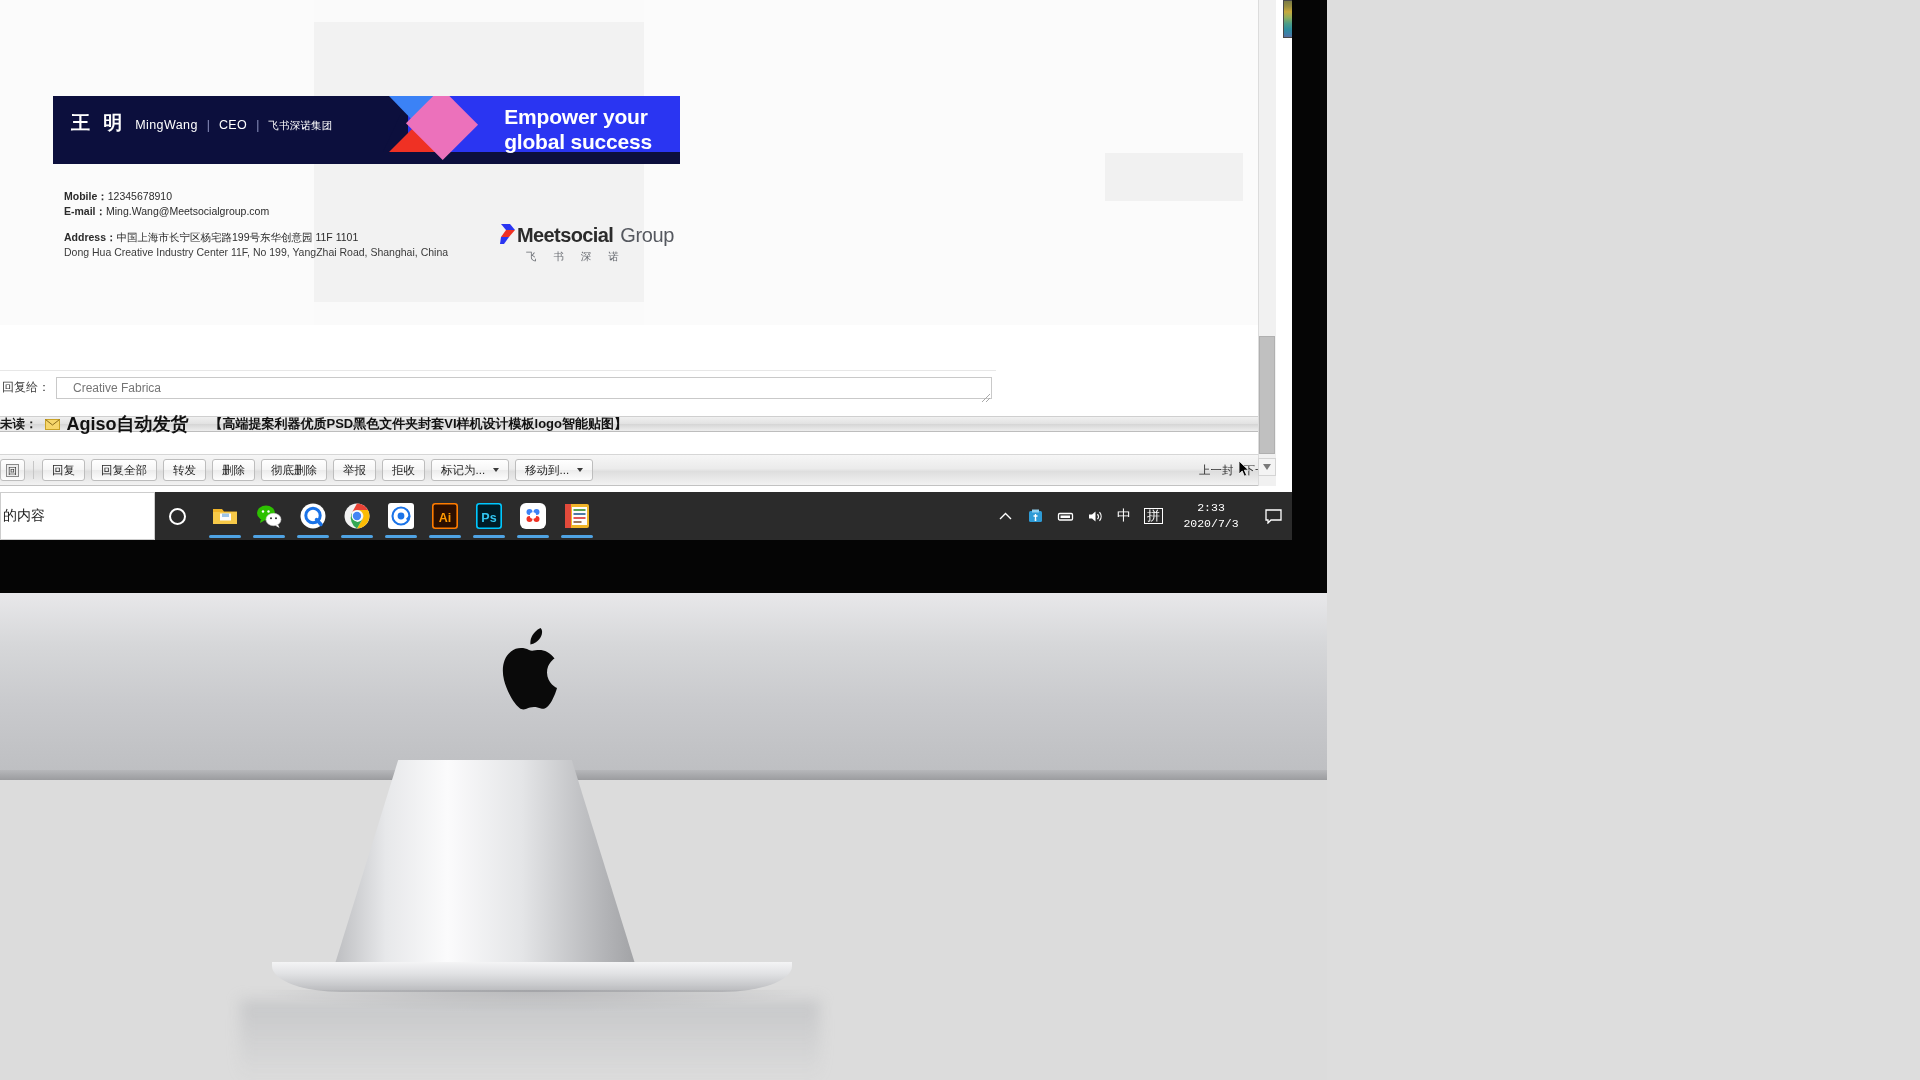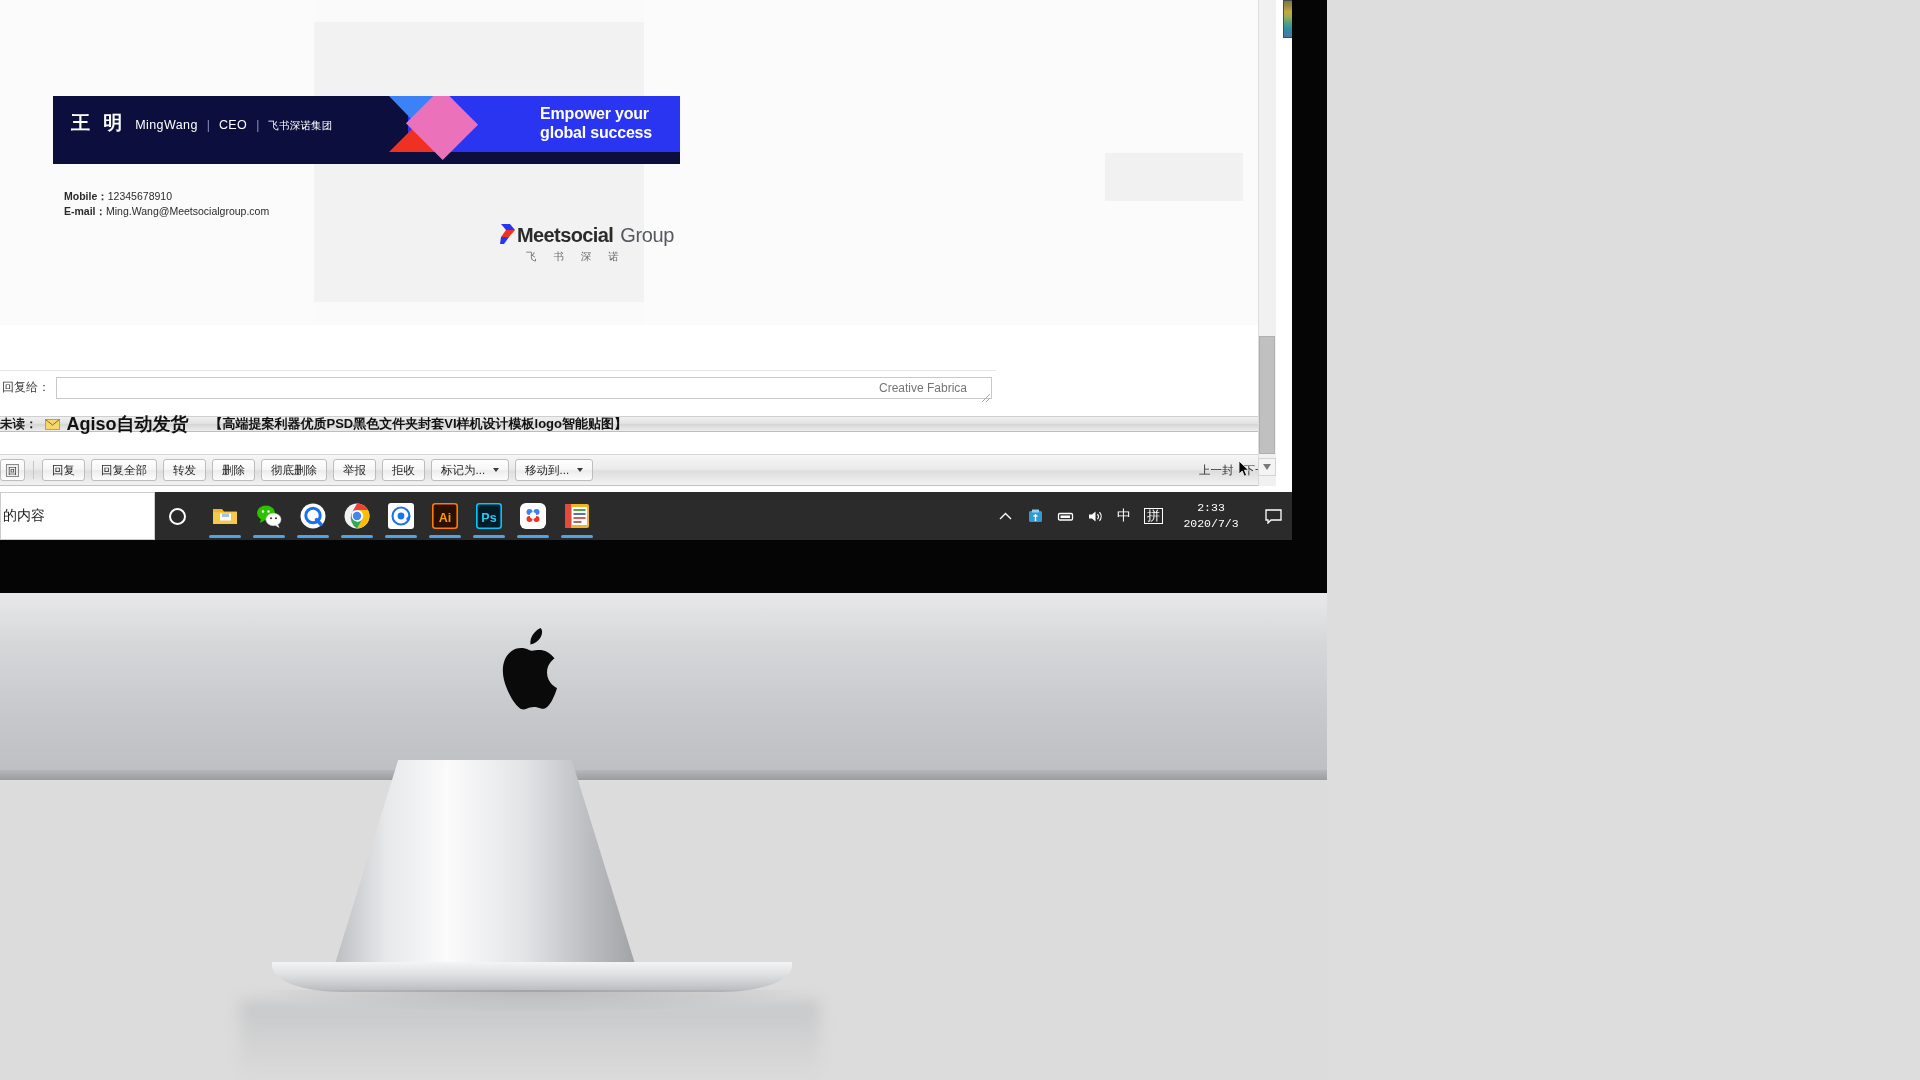--- a/index.html
+++ b/index.html
@@ -122,21 +122,21 @@
     display:flex; align-items:baseline; gap:9px; color:#fff;
     z-index:4;
   }
   #banner-cn-name { font-size:19px; font-weight:700; letter-spacing:4px; }
   #banner-en-name { font-size:12.5px; letter-spacing:.4px; }
   .banner-sep { font-size:12px; color:#8e93c0; }
   #banner-role { font-size:12.5px; letter-spacing:.4px; }
   #banner-company { font-size:10.5px; letter-spacing:.2px; }
   #banner-tagline {
     position:absolute; right:28px; top:9px; z-index:4;
-    color:#fff; font-size:16px; font-weight:700; line-height:1.18;
+    color:#fff; font-size:21px; font-weight:700; line-height:1.18;
     text-align:left; letter-spacing:-.2px;
   }
 
   
   #sig-contacts {
     position:absolute; left:64px; top:190px; font-size:10.5px; color:#2b2b2b;
     line-height:1.28;
   }
   .contact-line { white-space:nowrap; margin-bottom:2px; }
   .contact-label { font-weight:700; }
@@ -160,22 +160,21 @@
   #reply-bar {
     position:absolute; left:0; top:370px; width:996px; height:34px;
     background:#ffffff; display:flex; align-items:center;
     border-top:1px solid #e7e7e7;
   }
   #reply-label { font-size:12px; color:#3a3a3a; padding-left:2px; white-space:nowrap; }
   #reply-input {
     flex:1; margin:0 4px 0 6px; height:22px;
     border:1px solid #c9c9c9; background:#fff;
     font-family:"Liberation Sans", sans-serif; font-size:12px; color:#9a9a9a;
-    padding:0 24px;
-    text-align:right;
+    padding:0 16px;
   }
   #reply-resize {
     position:absolute; right:6px; bottom:2px; width:8px; height:8px;
     background:
       linear-gradient(135deg, transparent 45%, #a9a9a9 45%, #a9a9a9 55%, transparent 55%),
       linear-gradient(135deg, transparent 70%, #a9a9a9 70%, #a9a9a9 80%, transparent 80%);
   }
 
   
   #subject-row {
@@ -322,20 +321,26 @@
         <div>global success</div>
       </div>
     </div>
 
     <div id="sig-contacts">
       <div class="contact-line">
         <span class="contact-label">Mobile：</span><span>12345678910</span>
       </div>
       <div class="contact-line">
         <span class="contact-label">E-mail：</span><span>Ming.Wang@Meetsocialgroup.com</span>
+      </div>
+      <div id="sig-address">
+        <div class="contact-line">
+          <span class="contact-label">Address：</span><span>中国上海市长宁区杨宅路199号东华创意园 11F 1101</span>
+        </div>
+        <div class="contact-line" id="addr-en">Dong Hua Creative Industry Center 11F, No 199, YangZhai Road, Shanghai, China</div>
       </div>
     </div>
 
     <div id="meetsocial-logo">
       <div id="logo-row">
         <svg id="logo-mark" viewBox="0 0 15 20">
           <path d="M1 0 L10 0 L15 6 L6 6 Z" fill="#2a35f2"></path>
           <path d="M6 6 L15 6 L9 13 L1 13 Z" fill="#ef3124"></path>
           <path d="M1 13 L9 13 L4 20 L0 20 Z" fill="#2a35f2"></path>
         </svg>

